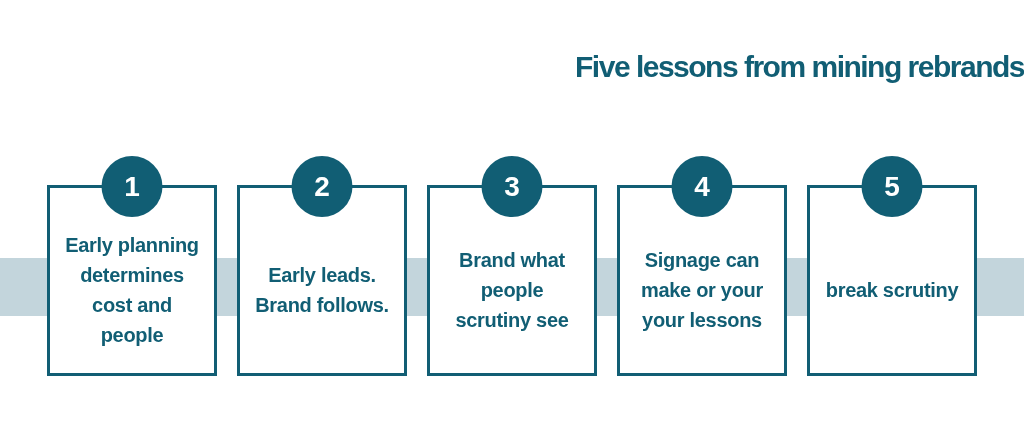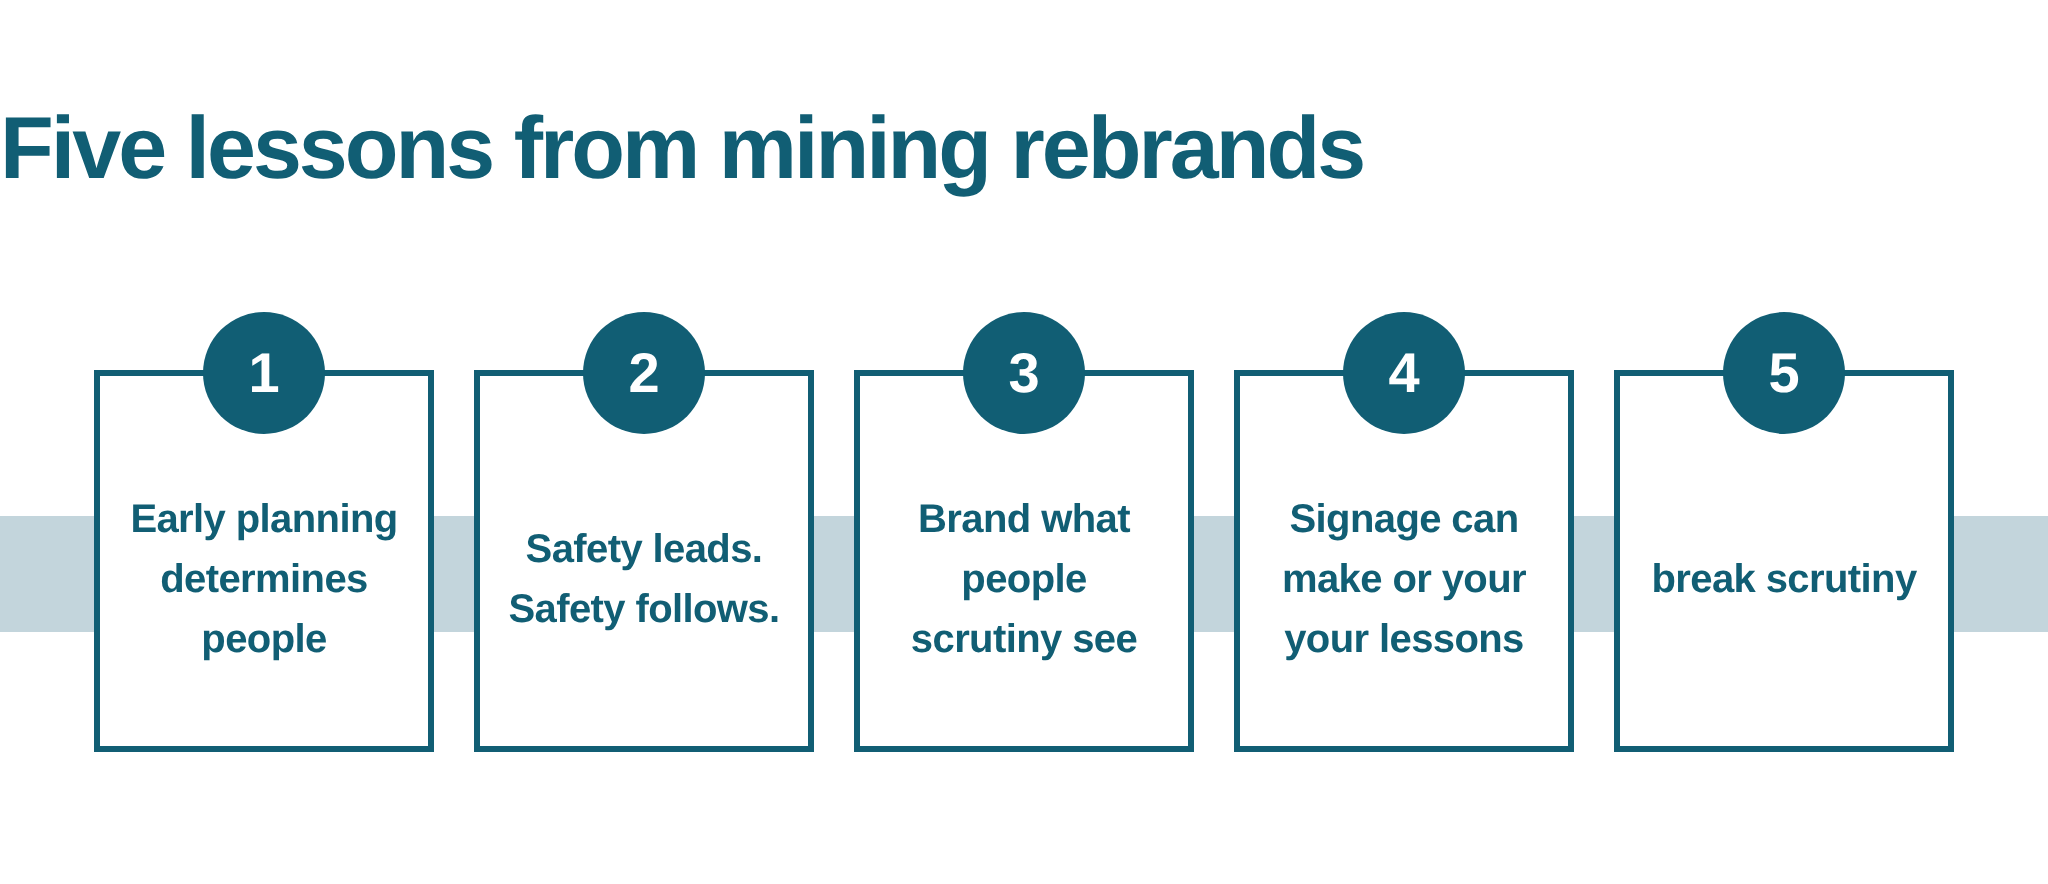--- a/index.html
+++ b/index.html
@@ -10,22 +10,22 @@
     height: 442px;
     background: var(--background, #ffffff);
     font-family: "Liberation Sans", sans-serif;
     overflow: hidden;
   }
   .title {
     position: absolute;
     top: 50px;
     left: 0;
     width: 1024px;
-    text-align: left;
-    font-size: 44px;
+    text-align: right;
+    font-size: 30px;
     font-weight: bold;
     letter-spacing: -1.5px;
     color: var(--teal, #115e74);
   }
   .band {
     position: absolute;
     top: 258px;
     left: 0;
     width: 1024px;
     height: 58px;
@@ -89,31 +89,32 @@
 
   <div class="cards">
 
     <div class="card">
       <div class="circle">
         <span>1</span>
       </div>
       <div class="card-text">
         <span class="line">Early planning</span>
         <span class="line">determines</span>
+        <span class="line">cost and</span>
         <span class="line">people</span>
       </div>
     </div>
 
     <div class="card">
       <div class="circle">
         <span>2</span>
       </div>
       <div class="card-text">
-        <span class="line">Safety leads.</span>
-        <span class="line">Safety follows.</span>
+        <span class="line">Early leads.</span>
+        <span class="line">Brand follows.</span>
       </div>
     </div>
 
     <div class="card">
       <div class="circle">
         <span>3</span>
       </div>
       <div class="card-text">
         <span class="line">Brand what</span>
         <span class="line">people</span>

